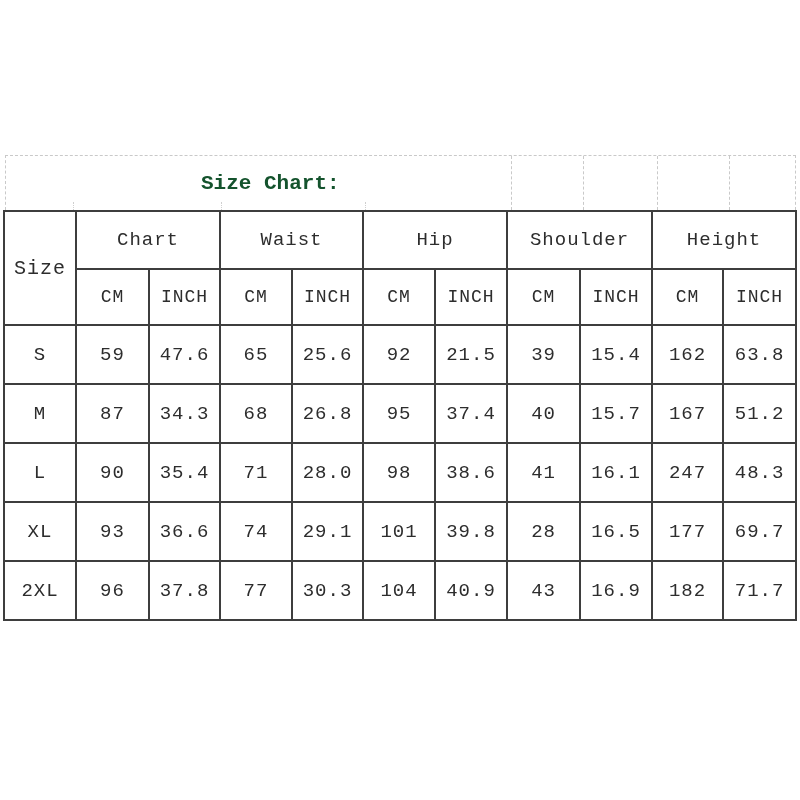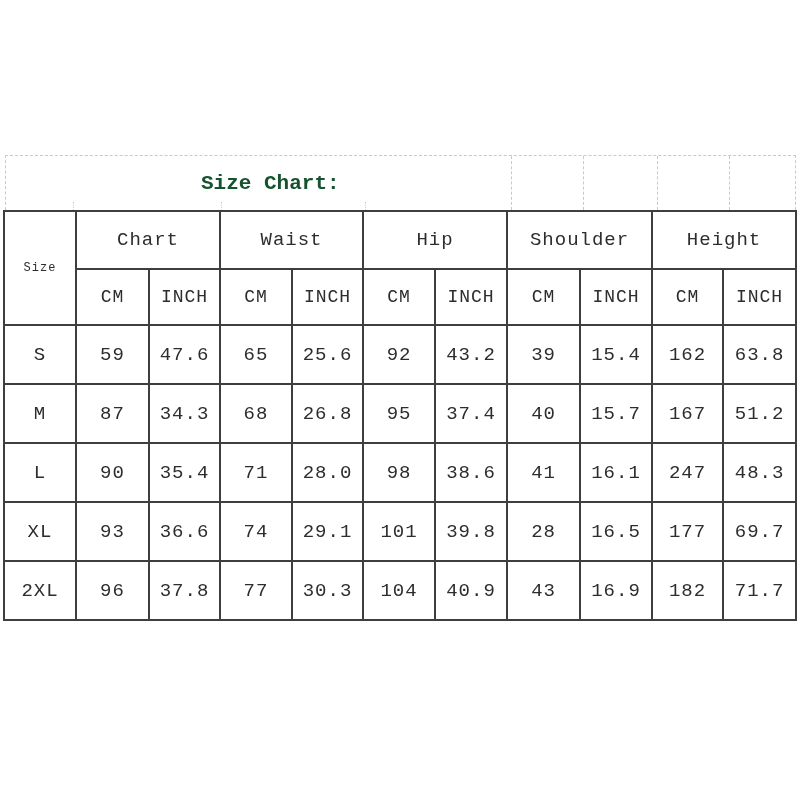--- a/index.html
+++ b/index.html
@@ -79,21 +79,21 @@
     font-weight: normal;
     padding: 0;
     letter-spacing: 1px;
     background: #ffffff;
     overflow: hidden;
     white-space: nowrap;
   }
   tr.r-group   { height: 58px; }
   tr.r-units   { height: 56px; font-size: 18px; }
   tr.r-data    { height: 59px; }
-  th.size-head { font-size: 12px; }
+  th.size-head { font-size: 20px; }
 </style>
 </head>
 <body>
 
 <div class="page">
 
   <div class="title-band">
     <span class="title">Size Chart:</span>
     <span class="band-vline bv1"></span>
     <span class="band-vline bv2"></span>
@@ -141,21 +141,21 @@
       </tr>
     </thead>
     <tbody>
       <tr class="r-data">
         <th>S</th>
         <td>59</td>
         <td>47.6</td>
         <td>65</td>
         <td>25.6</td>
         <td>92</td>
-        <td>43.2</td>
+        <td>21.5</td>
         <td>39</td>
         <td>15.4</td>
         <td>162</td>
         <td>63.8</td>
       </tr>
       <tr class="r-data">
         <th>M</th>
         <td>87</td>
         <td>34.3</td>
         <td>68</td>

